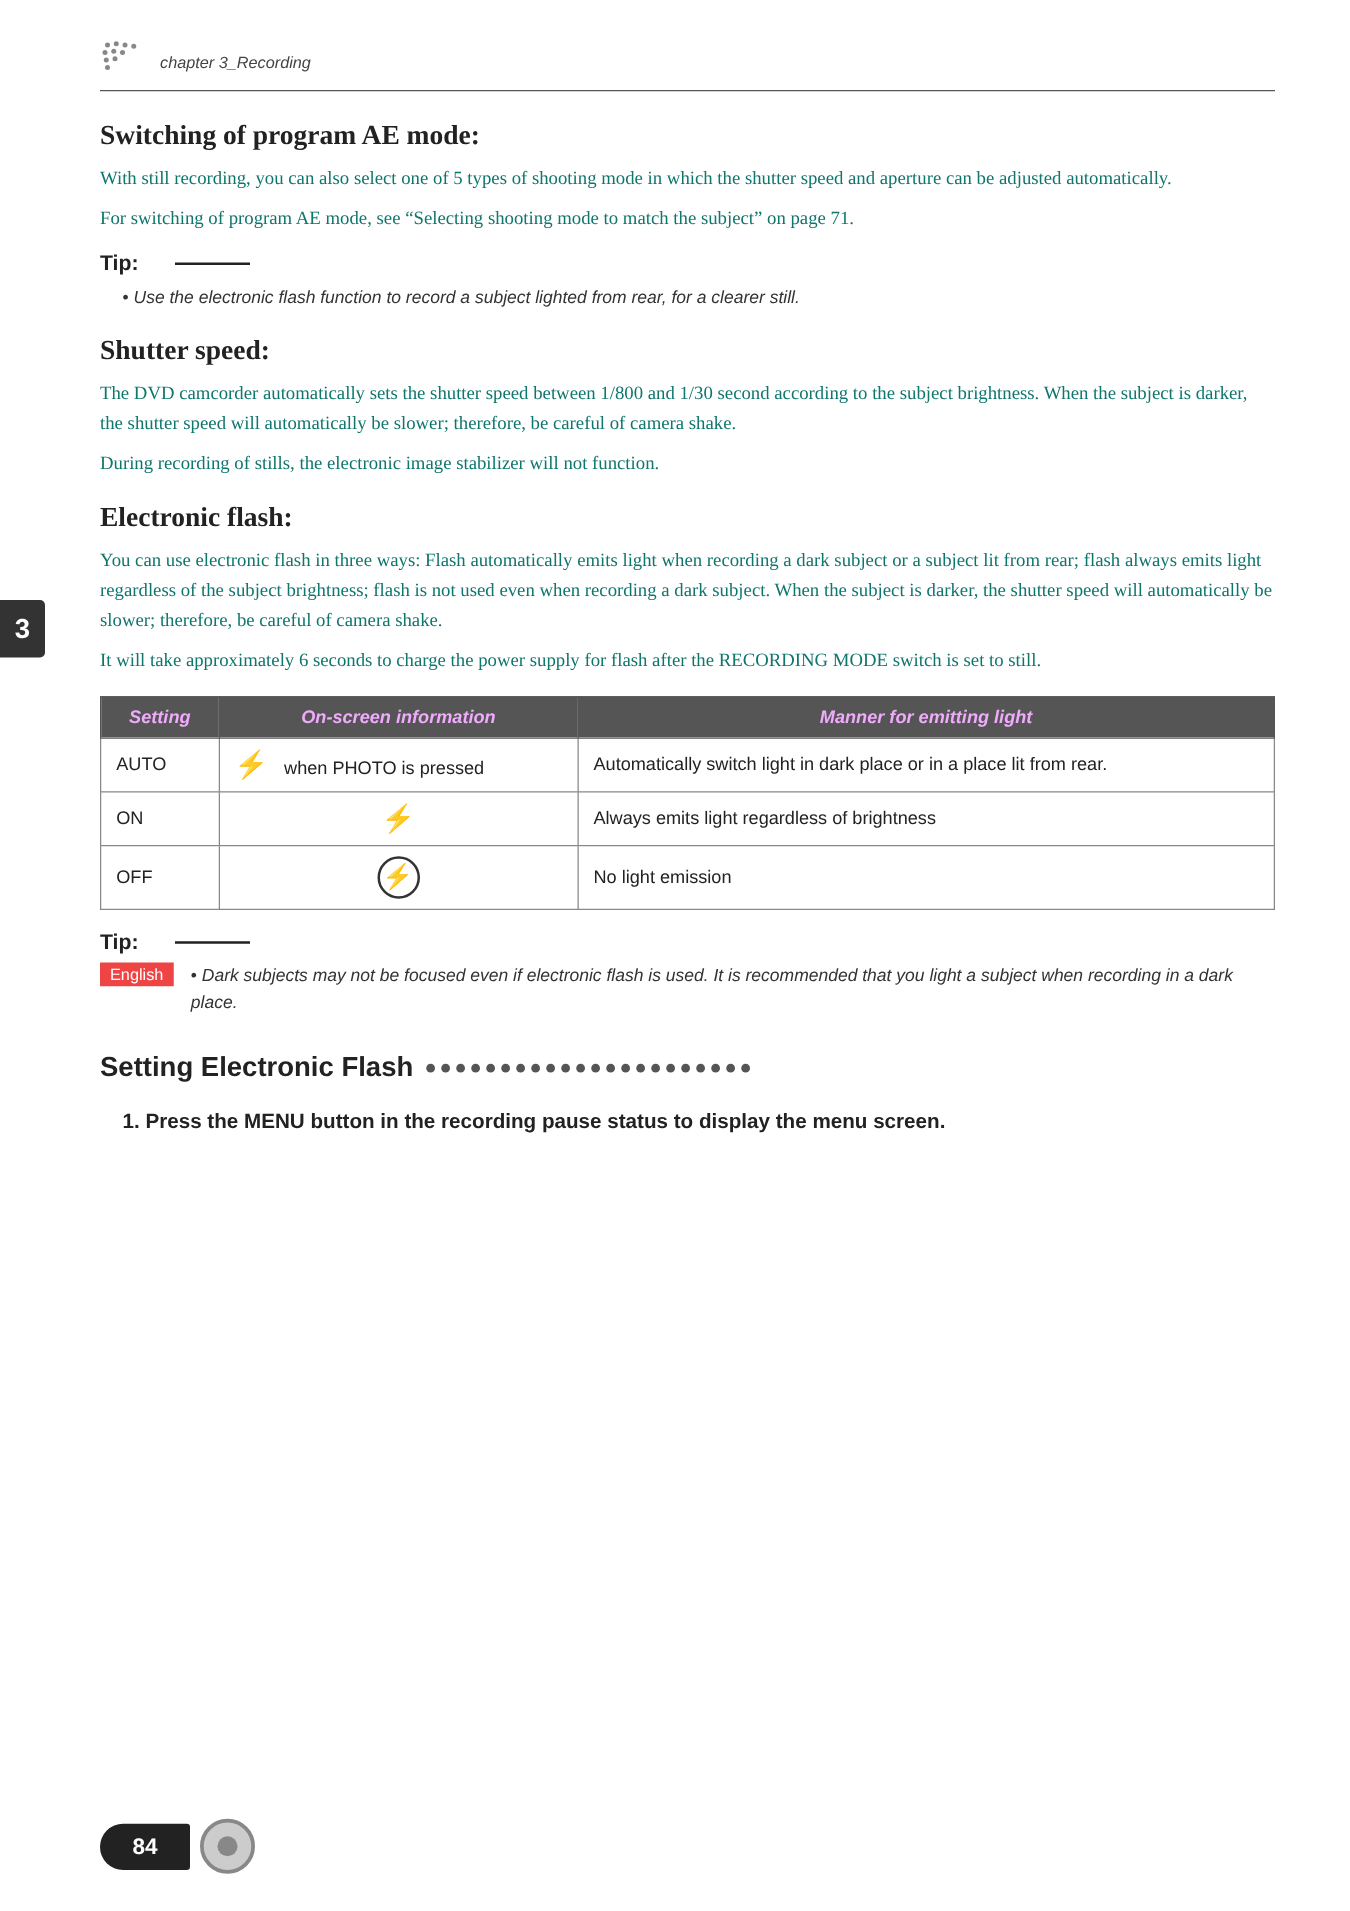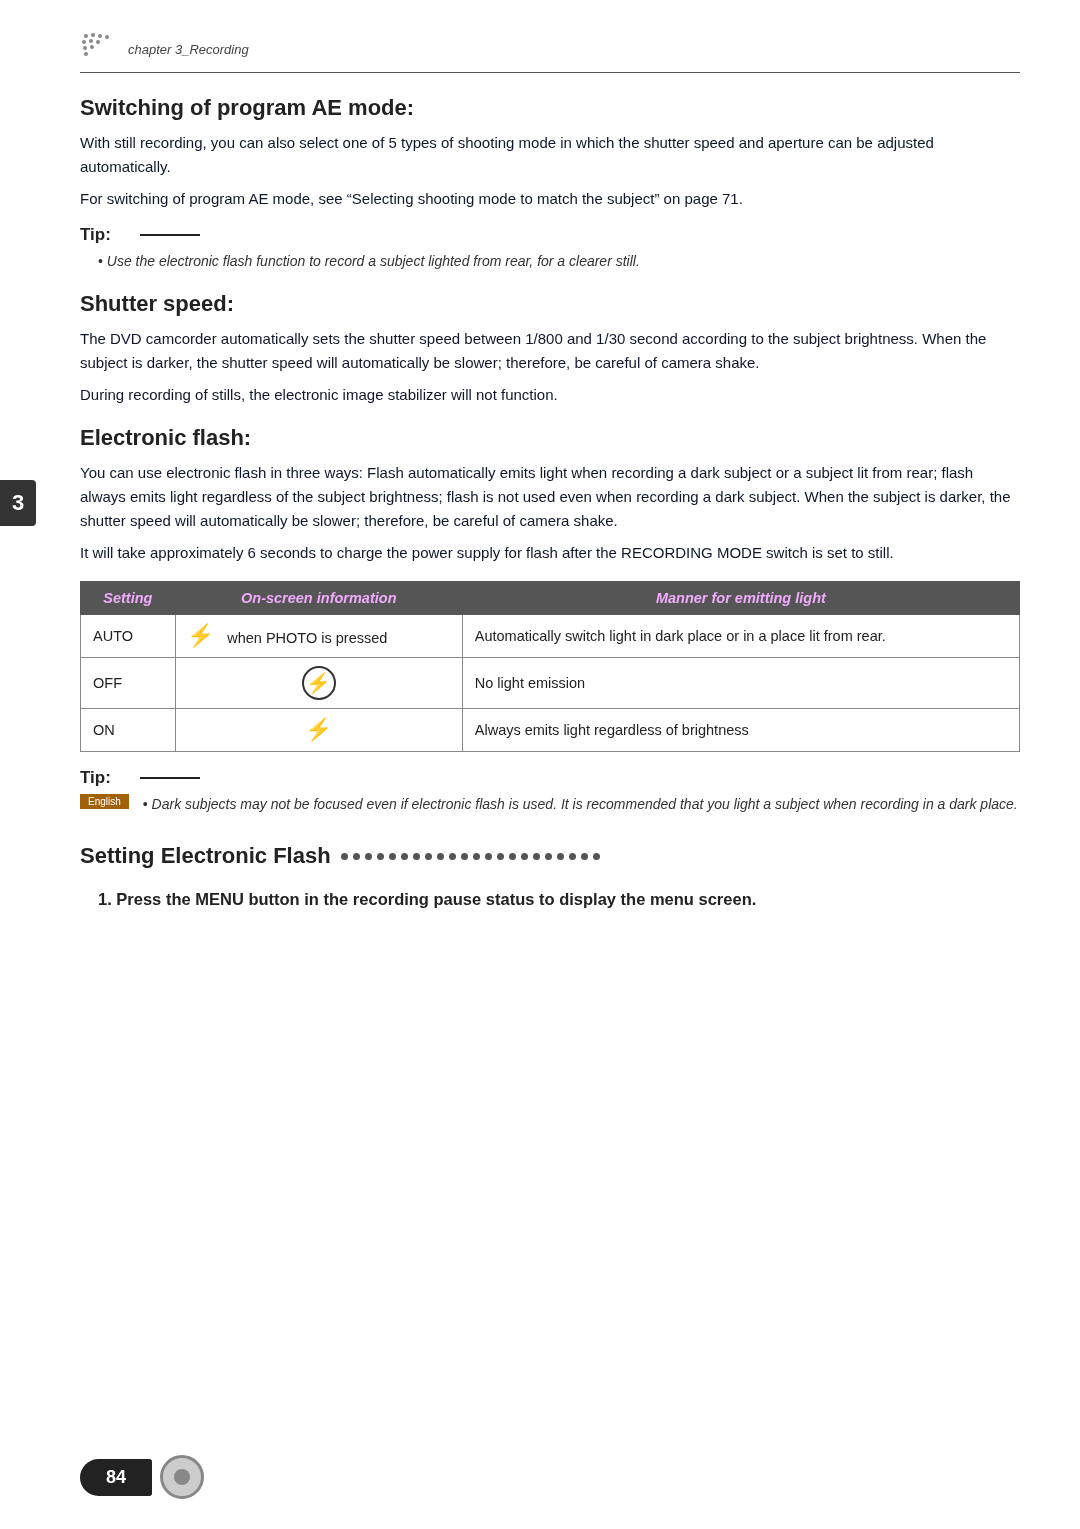--- a/index.html
+++ b/index.html
@@ -66,21 +66,21 @@
       font-weight: bold;
       margin-bottom: 10px;
       margin-top: 18px;
     }
 
     
     .body-text {
       font-size: 15px;
       line-height: 1.6;
       margin-bottom: 8px;
-      color: #0f172a;
+      color: #0f766e;
     }
 
     
     .tip-block {
       margin: 14px 0 14px 0;
     }
     .tip-label {
       font-size: 16px;
       font-weight: bold;
       display: flex;
@@ -219,30 +219,30 @@
     }
     .page-footer-disc-inner {
       width: 16px;
       height: 16px;
       border-radius: 50%;
       background: #888;
     }
 
     
     .english-badge {
-      background: #a16207;
+      background: #ef4444;
       color: #fff;
-      font-size: 10px;
+      font-size: 13px;
       padding: 2px 8px;
       margin-right: 8px;
       display: inline-block;
       vertical-align: middle;
     }
 
-    .section-gap { margin-top: 10px; }
+    .section-gap { margin-top: 10px; font-family: Liberation Serif, serif; }
   </style>
 </head>
 <body>
 
 <div class="page">
 
   <div class="chapter-header">
     <div class="chapter-dots">
       <svg viewBox="0 0 38 38" xmlns="http://www.w3.org/2000/svg">
 
@@ -304,34 +304,34 @@
       <tr>
         <td>AUTO</td>
         <td>
           <span class="flash-icon">⚡</span>
           &nbsp; when PHOTO is pressed
         </td>
         <td>Automatically switch light in dark place or in a place lit from rear.</td>
       </tr>
 
       <tr>
+        <td>ON</td>
+        <td style="text-align:center;">
+          <span class="flash-icon">⚡</span>
+        </td>
+        <td>Always emits light regardless of brightness</td>
+      </tr>
+
+      <tr>
         <td>OFF</td>
         <td style="text-align:center;">
           <span class="flash-icon-circle">⚡</span>
         </td>
         <td>No light emission</td>
       </tr>
-
-      <tr>
-        <td>ON</td>
-        <td style="text-align:center;">
-          <span class="flash-icon">⚡</span>
-        </td>
-        <td>Always emits light regardless of brightness</td>
-      </tr>
     </tbody>
   </table>
 
   <div class="tip-block">
     <div class="tip-label">
       <span style="font-weight:bold;font-size:17px;">Tip:</span>
       <span class="tip-label-line"></span>
     </div>
     <div style="display:flex;align-items:flex-start;gap:6px;">
       <span class="english-badge">English</span>

